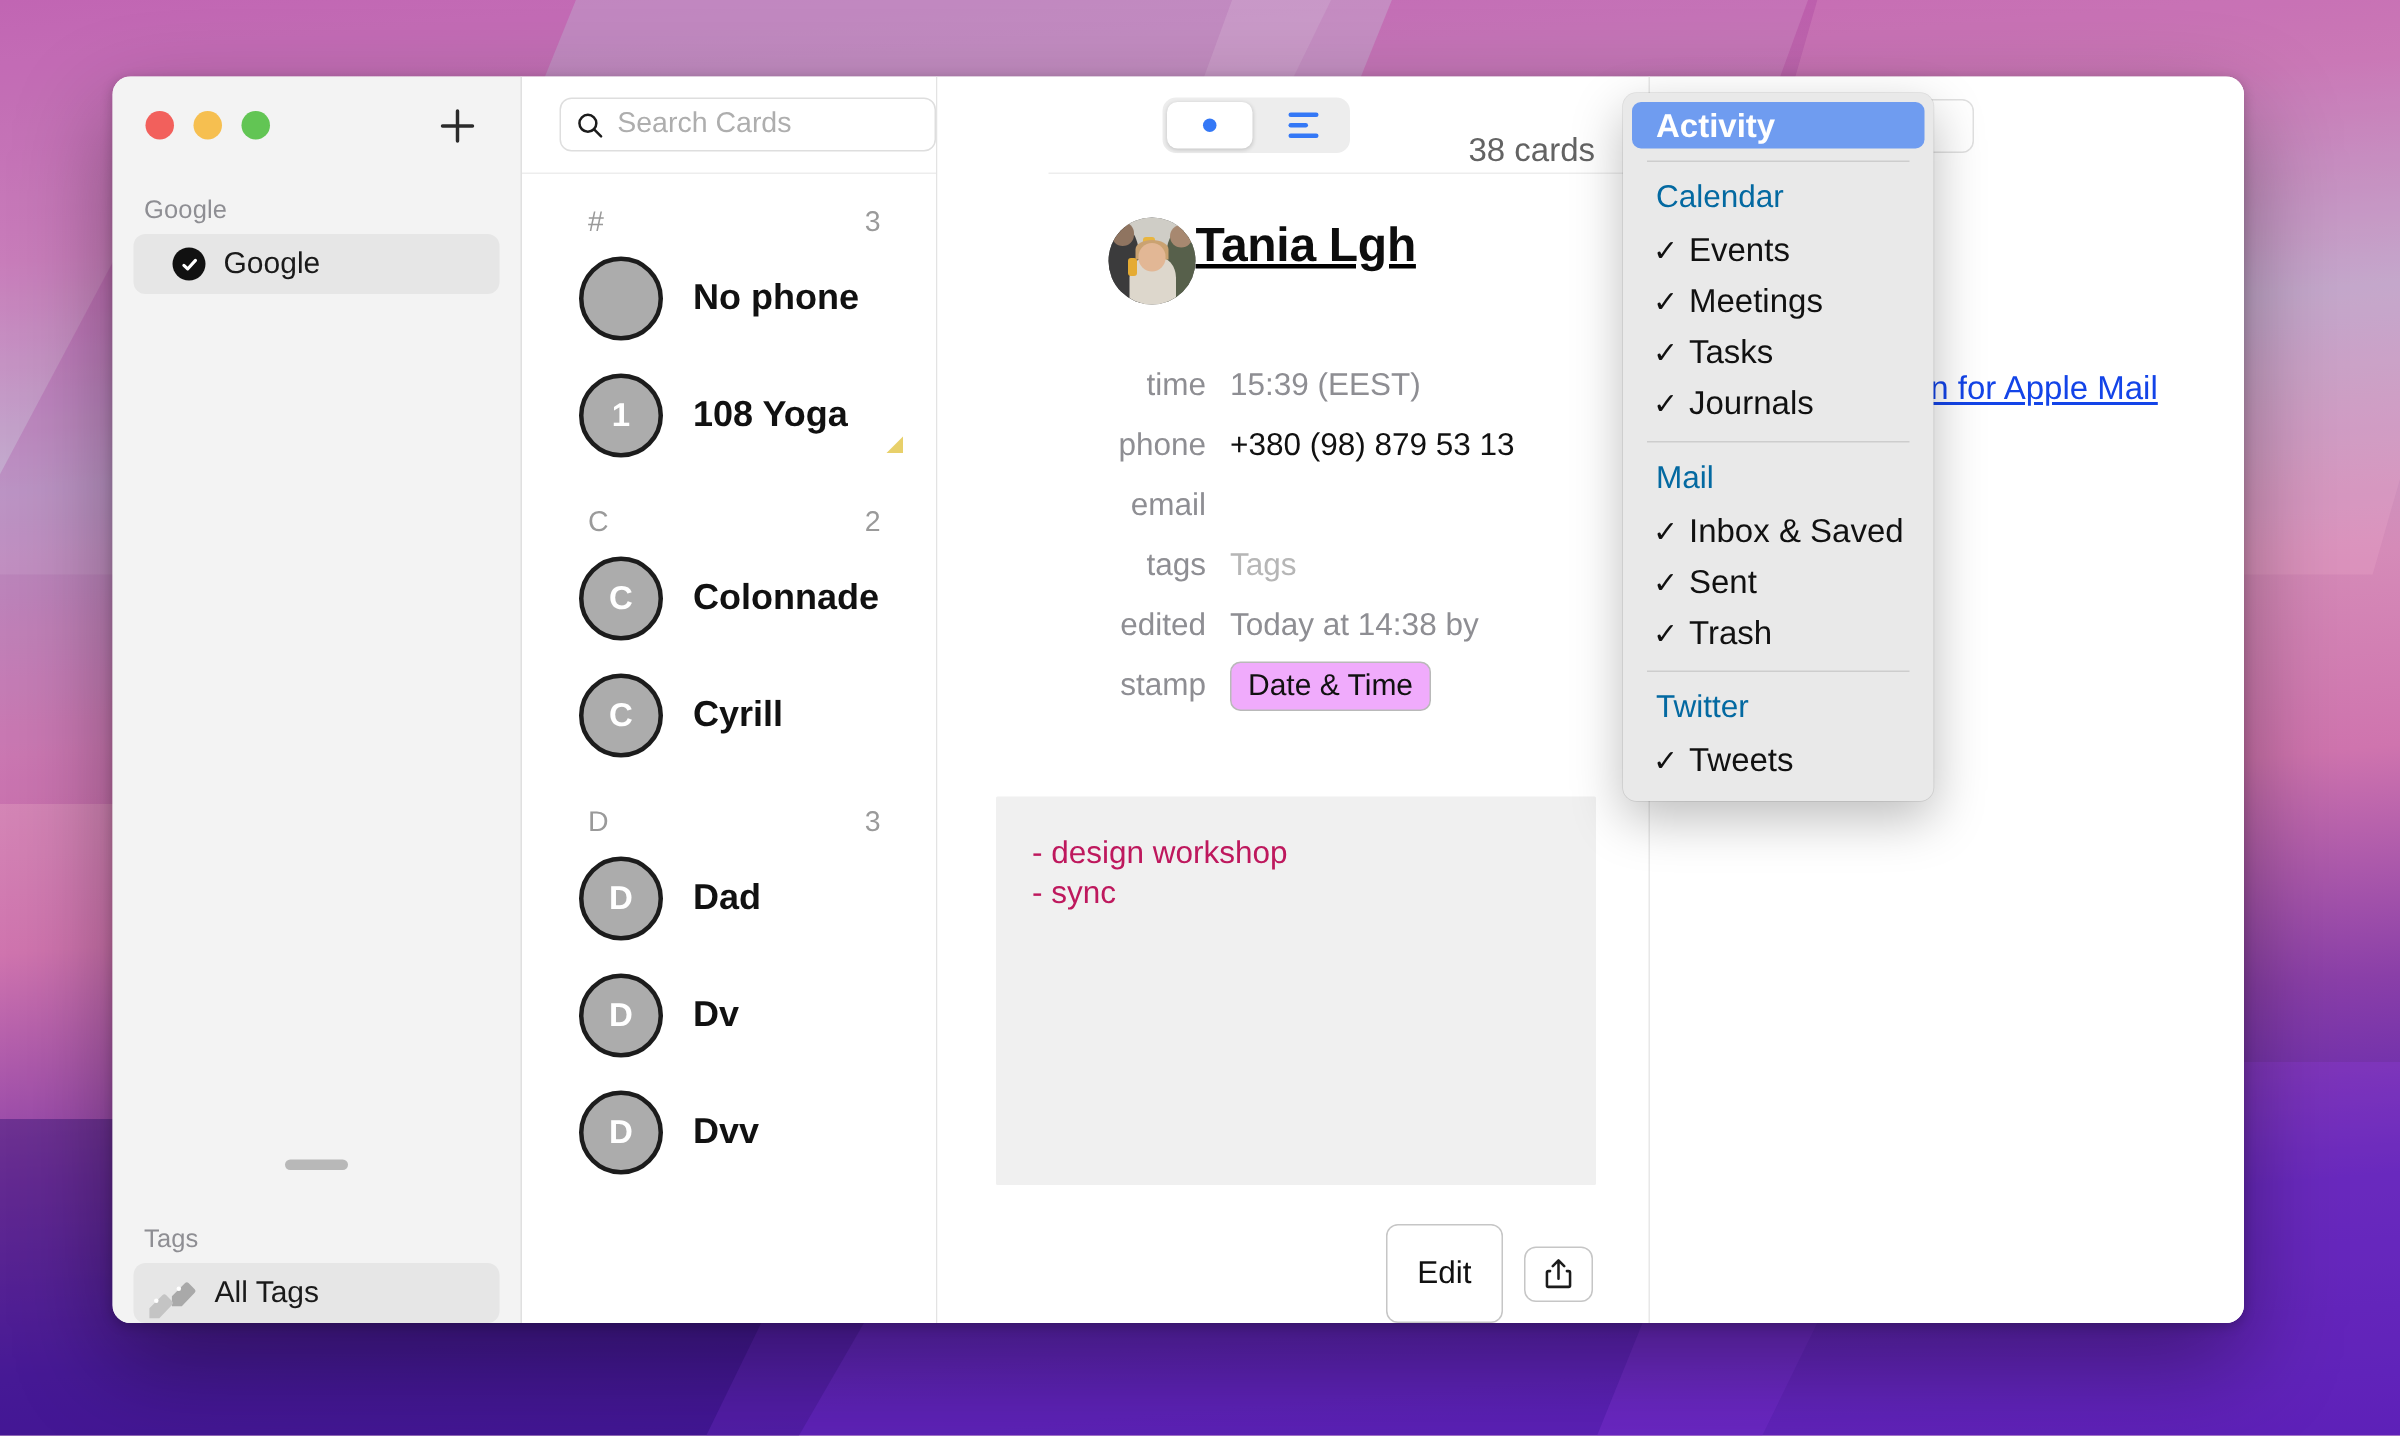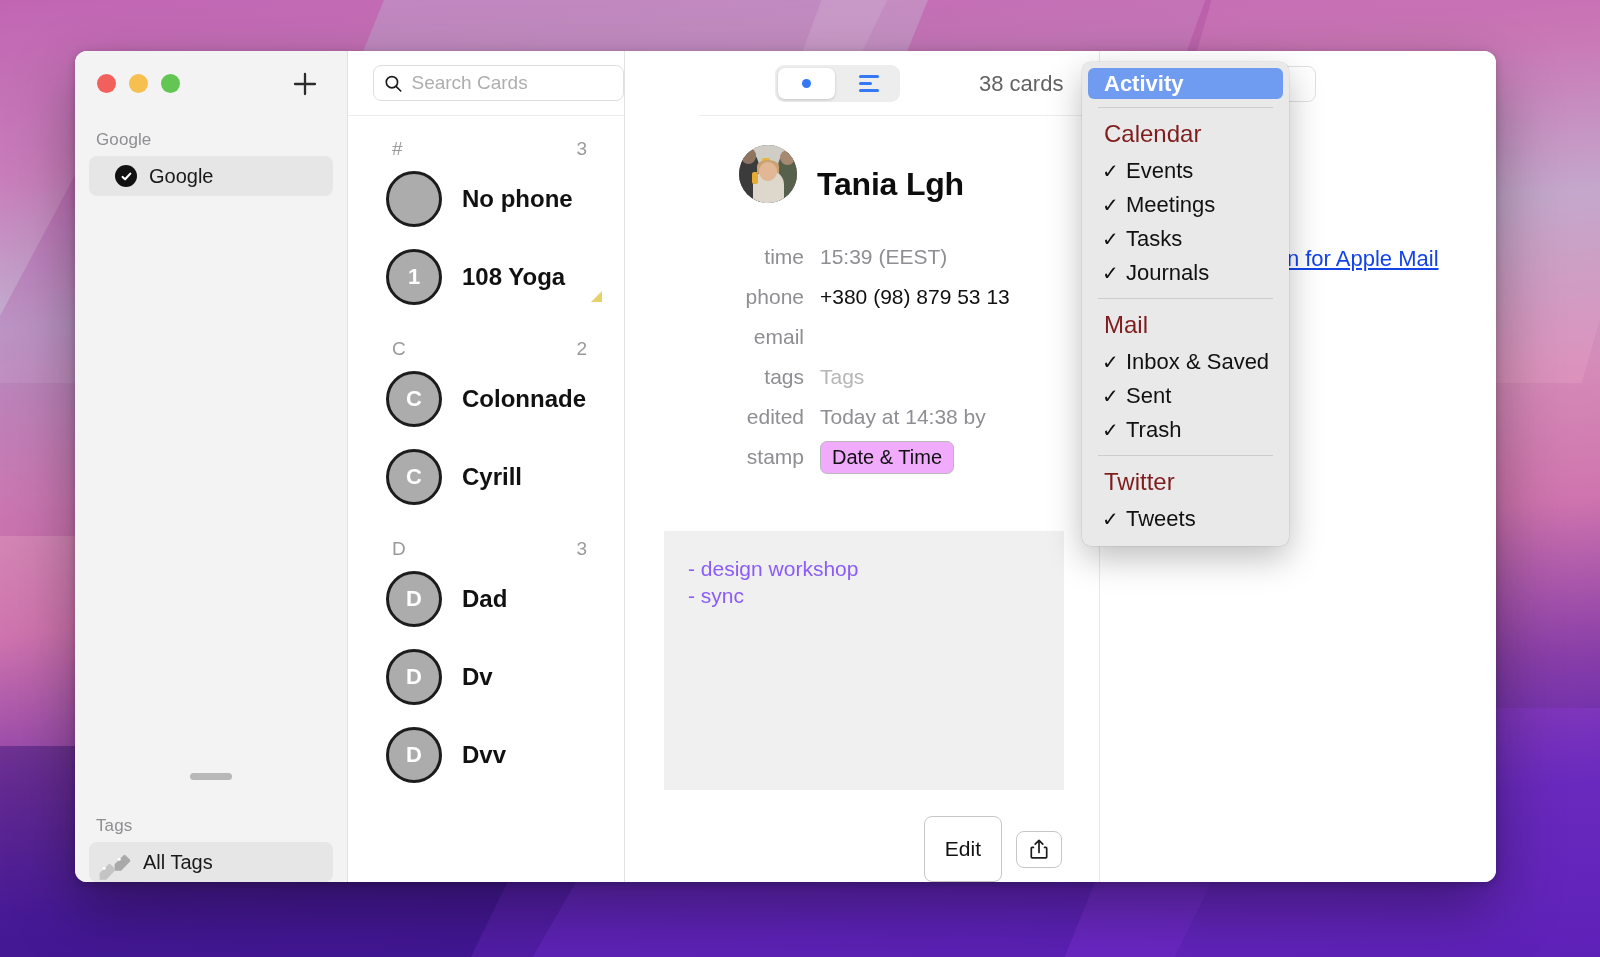--- a/index.html
+++ b/index.html
@@ -135,21 +135,21 @@
     border-bottom:11px solid #e8d06a;
   }
 
   
   #detail {
     flex:1 1 auto; background:#ffffff; position:relative;
     display:flex; flex-direction:column;
     border-right:1px solid #e8e8e8;
     max-width:475px;
   }
-  .detail-head { display:flex; align-items:flex-end; gap:20px; padding:94px 0 0 114px; }
+  .detail-head { display:flex; align-items:flex-start; padding:94px 0 0 114px;text-decoration:underline; }
   .photo {
     width:58px; height:58px; border-radius:50%; overflow:hidden; flex:0 0 58px;
     position:relative; background:#5a5a58;
   }
   .photo .ph-wall { position:absolute; left:18%; top:0; width:64%; height:62%; background:#cfcdc6; }
   .photo .ph-beer { position:absolute; left:40%; top:22%; width:13%; height:26%; background:#e8b53f; border-radius:2px; }
   .photo .ph-p1 { position:absolute; left:-4%; top:10%; width:40%; height:90%; background:#3b3b3c; border-radius:46% 46% 0 0; }
   .photo .ph-p1h { position:absolute; left:4%; top:6%; width:26%; height:26%; background:#8f7460; border-radius:50%; }
   .photo .ph-p3 { position:absolute; right:-6%; top:12%; width:40%; height:88%; background:#57604b; border-radius:44% 44% 0 0; }
   .photo .ph-p3h { position:absolute; right:4%; top:8%; width:26%; height:26%; background:#a78870; border-radius:50%; }
@@ -171,21 +171,21 @@
   .stamp-chip {
     display:inline-block; border:1px solid #b9b9b9; border-radius:7px;
     padding:2px 11px; font-size:20px; color:#111; line-height:27px;
     background:#f0abfc; cursor:pointer;
   }
 
   .note-box {
     margin:48px 35px 0 39px;
     background:#f0f0f0; border-radius:1px;
     height:277px; padding:24px 24px 0 24px;
-    font-size:21px; color:#8b5cf6; line-height:27px;
+    font-size:21px; color:#be185d; line-height:27px;
     white-space:pre-line;
   }
   .detail-actions {
     display:flex; justify-content:flex-end; align-items:center; gap:14px;
     padding:26px 37px 0 0;
   }
   .btn-edit {
     border:1px solid #c6c6c6; border-radius:8px; background:#fff;
     font-size:21px; color:#111; padding:20px 20px; cursor:pointer;
     font-family:"Liberation Sans", sans-serif;
@@ -237,41 +237,41 @@
     display:flex; align-items:center; justify-content:center; cursor:pointer;
   }
   .seg.active { background:#ffffff; box-shadow:0 1px 3px rgba(0,0,0,0.18); }
   .seg-dot { width:9px; height:9px; border-radius:50%; background:#3478f6; }
   .seg-lines { display:flex; flex-direction:column; gap:4px; align-items:flex-start; }
   .seg-lines i { display:block; height:3px; border-radius:2px; background:#3478f6; }
   .seg-lines i:nth-child(1) { width:20px; }
   .seg-lines i:nth-child(2) { width:13px; }
   .seg-lines i:nth-child(3) { width:20px; }
   .cards-count {
-    position:absolute; left:280px; top:0; height:65px;
+    position:absolute; left:280px; top:16px; height:65px;
     display:flex; align-items:center; font-size:22px; color:#636363;
   }
 
   
   #dropdown {
     position:absolute; left:1082px; top:62px;
     width:207px; background:#e9e9e9;
     border-radius:9px;
     box-shadow:0 12px 34px rgba(0,0,0,0.26), 0 0 0 0.5px rgba(0,0,0,0.10);
     padding:6px 0 10px 0;
     z-index:50;
   }
   .dd-hl {
     margin:0 6px; height:31px; border-radius:6px; background:#6f9cf0;
     display:flex; align-items:center; padding-left:16px;
     font-size:22px; color:#fff; font-weight:700; cursor:pointer;
   }
   .dd-sep { height:1px; background:#cdcdcd; margin:8px 16px; }
   .dd-group {
-    font-size:24px; color:#7f1d1d; padding:4px 0 6px 22px;
+    font-size:21px; color:#0369a1; padding:4px 0 6px 22px;
   }
   .dd-item {
     display:flex; align-items:center; gap:9px;
     font-size:22px; color:#111; padding:3px 0 3px 20px; cursor:pointer;
     height:34px;
   }
   .dd-check { width:15px; font-size:20px; color:#111; display:inline-block; }
 </style>
 </head>
 <body>

